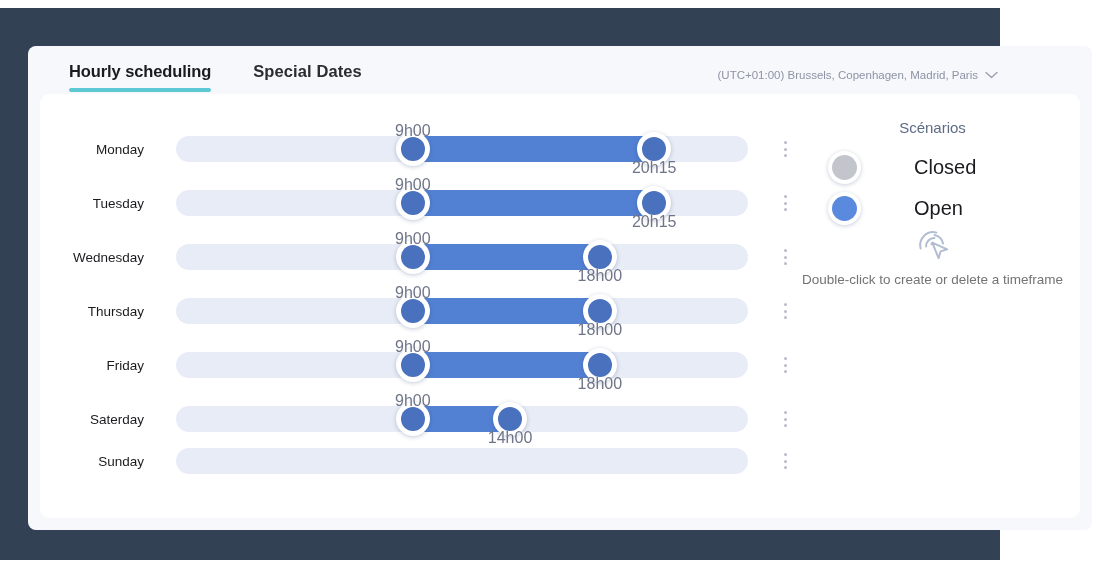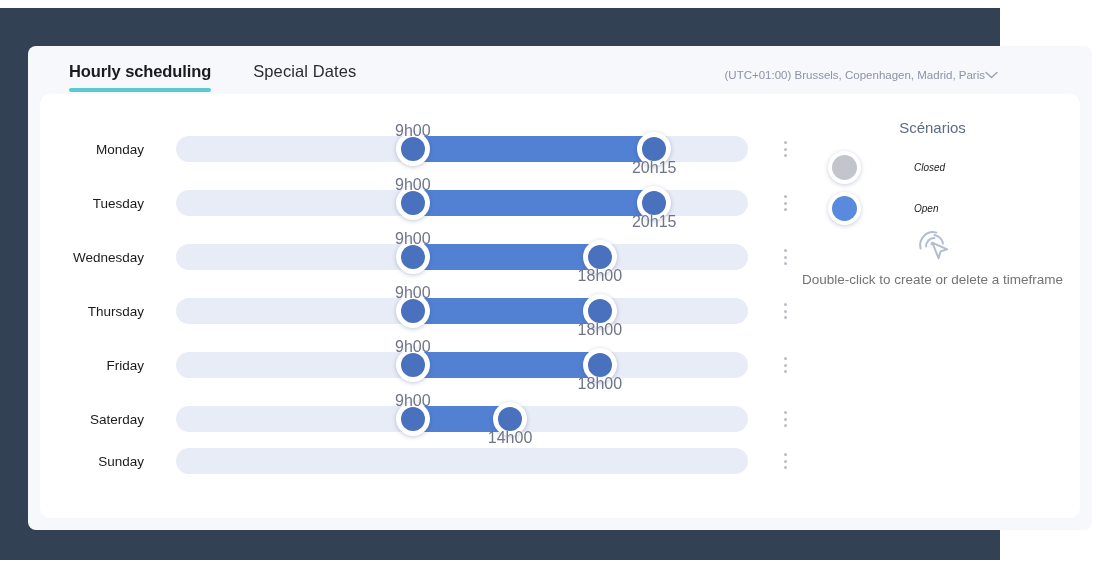--- a/index.html
+++ b/index.html
@@ -58,21 +58,21 @@
     font-weight: bold;
     color: #1b1b1f;
     padding-bottom: 11px;
     margin-right: 42px;
     cursor: pointer;
     white-space: nowrap;
     letter-spacing: -0.1px;
   }
 
   .tab.inactive {
-    font-weight: normal;
+    font-weight: bold;
     color: #2b2b31;
     letter-spacing: 0.1px;
   }
 
   .tab.active::after {
     content: "";
     position: absolute;
     left: 0; right: 0;
     bottom: 0;
     height: 4px;
@@ -82,20 +82,21 @@
 
   .timezone {
     position: absolute;
     right: 94px;
     top: 23px;
     font-size: 11.5px;
     color: #8c93a4;
     cursor: pointer;
     display: flex;
     align-items: center;
+    gap: 7px;
     white-space: nowrap;
   }
   .tz-chevron { display: block; line-height: 0; }
 
   
   .card {
     position: absolute;
     left: 12px;
     top: 48px;
     width: 1040px;
@@ -252,24 +253,23 @@
     content: "";
     position: absolute;
     left: 4px; top: 4px;
     width: 25px; height: 25px;
     border-radius: 50%;
   }
   .legend-dot.closed::after { background: #c2c5cc; }
   .legend-dot.open::after   { background: #5a8ade; }
 
   .legend-text {
-    font-size: 10px;
+    font-size: 20px;
     color: #1b1b1f;
     margin-left: 53px;
-    font-style: italic;
   }
 
   .hint {
     position: absolute;
     left: 0; right: 0;
   }
   .hint-icon {
     display: flex;
     justify-content: center;
     line-height: 0;

